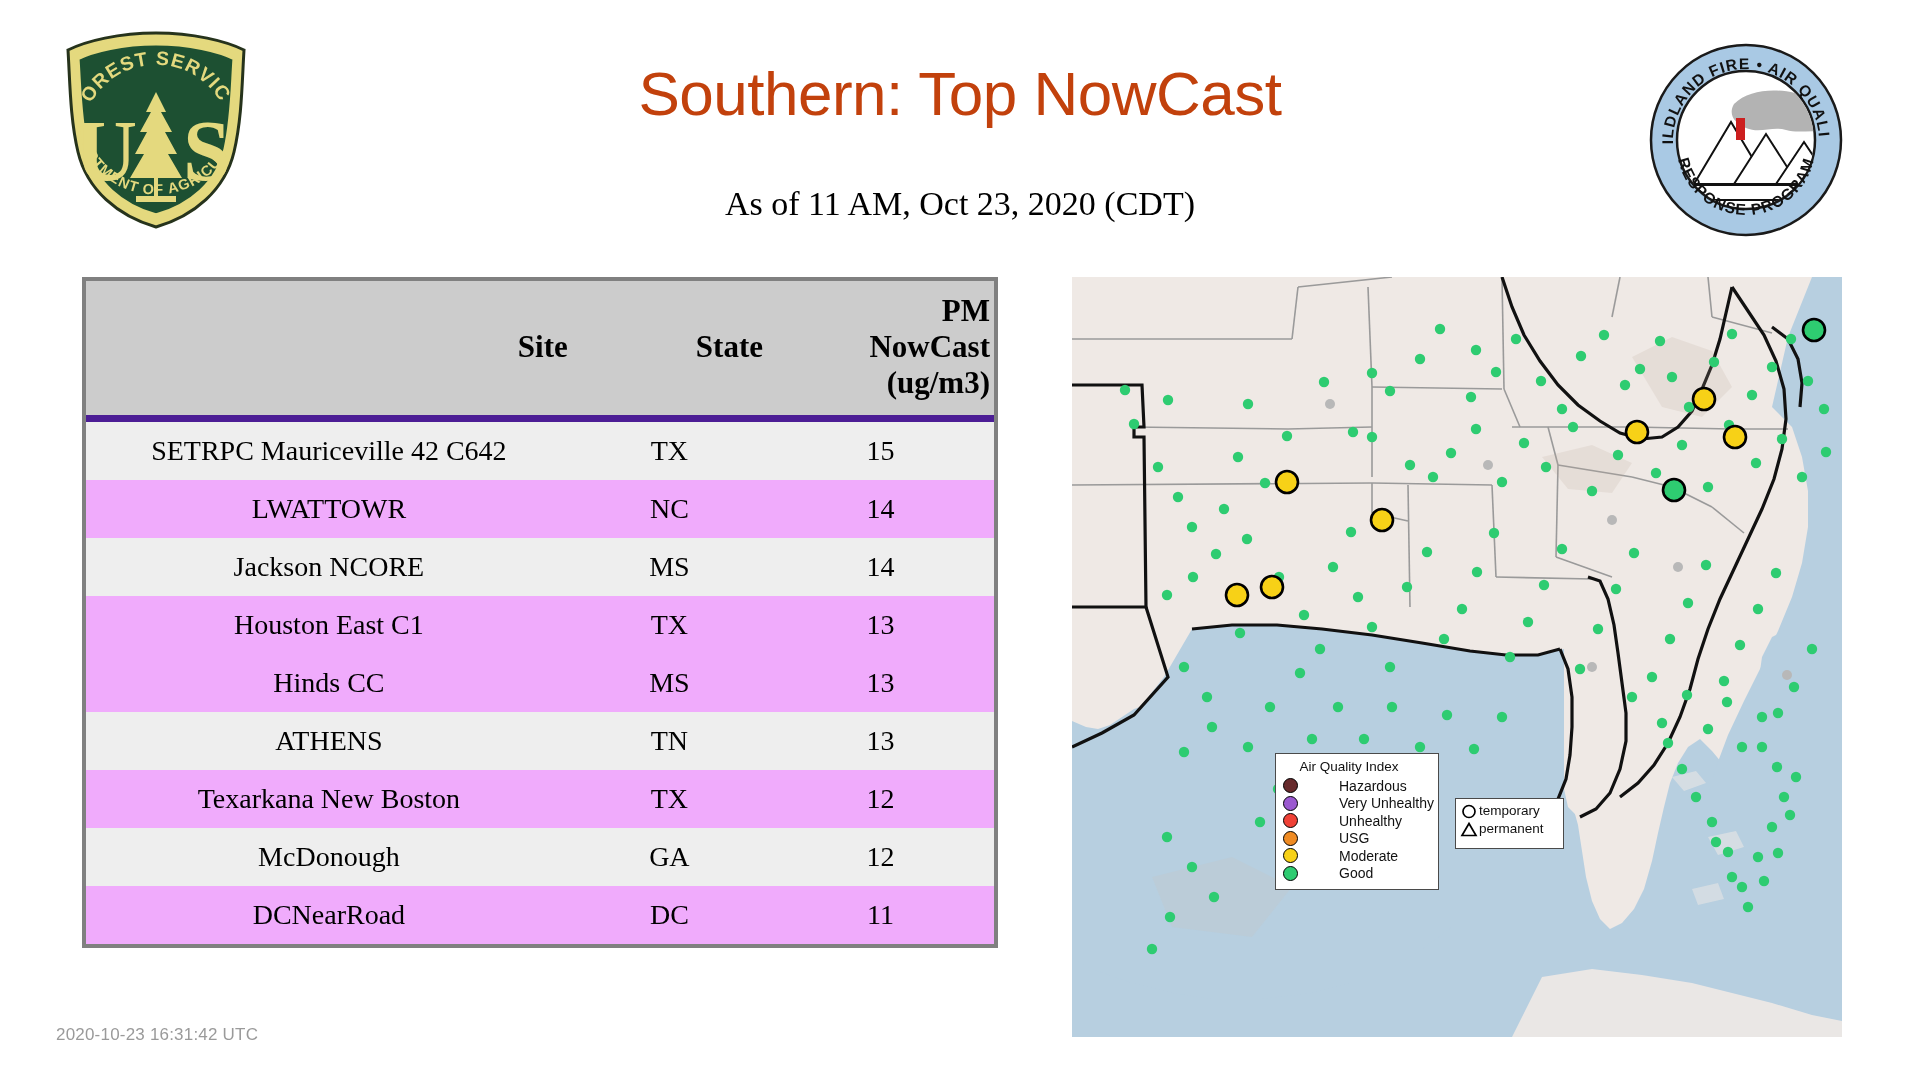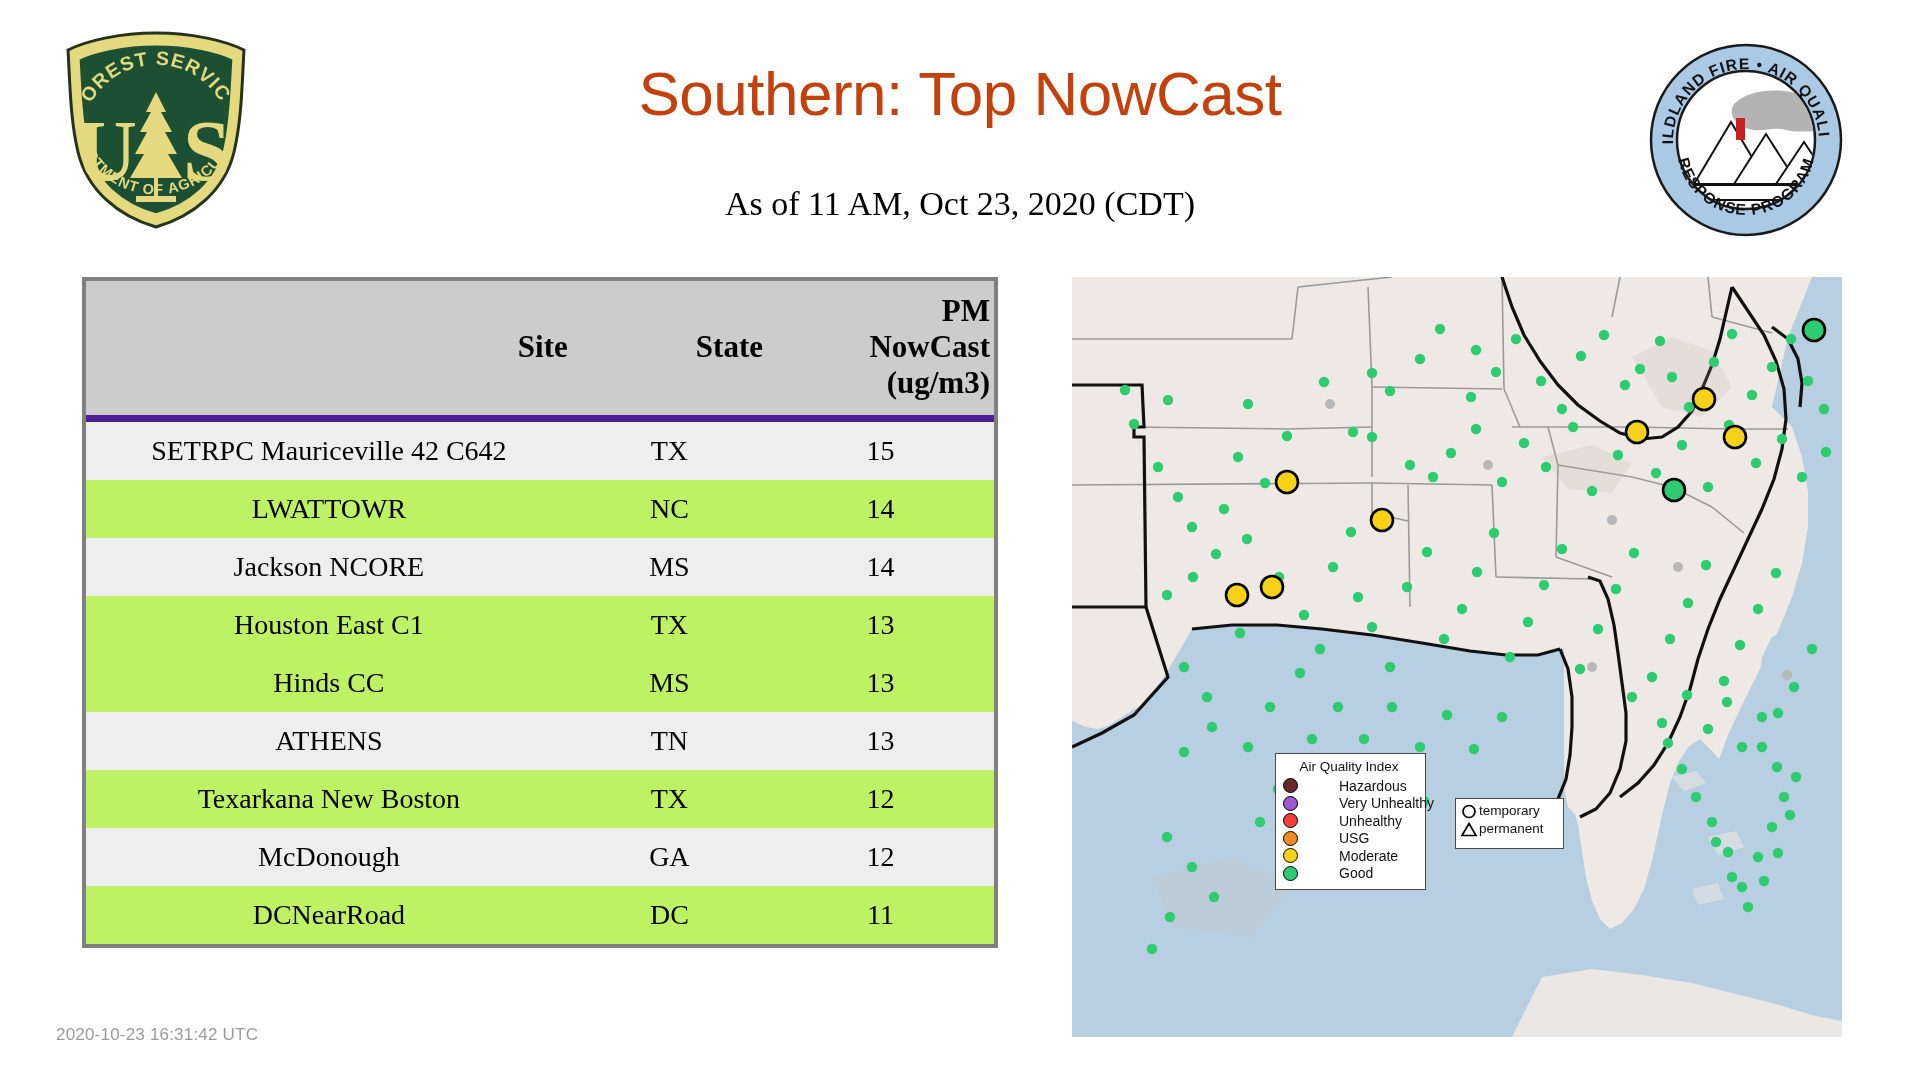--- a/index.html
+++ b/index.html
@@ -36,38 +36,38 @@
     background:#cccccc;border-bottom:7px solid #4c1d95;
     font-size:31px;font-weight:bold;color:#000;
     padding:12px 4px 14px 4px;text-align:right;vertical-align:middle;
     line-height:1.16;height:94px;box-sizing:border-box;
   }
   table.aqi-table tbody td{
     font-size:28px;color:#000;text-align:center;vertical-align:middle;
     height:58px;padding:0;border:none;
   }
   table.aqi-table tbody tr.odd td{background:#eeeeee;}
-  table.aqi-table tbody tr.even td{background:#bef264;}
+  table.aqi-table tbody tr.even td{background:#f0abfc;}
 
   #footer-stamp{
     position:absolute;left:56px;top:1025px;font-size:17px;color:#9a9a9a;
     font-family:"Liberation Sans", sans-serif;letter-spacing:0.2px;
   }
 
   
   #map-panel{
     position:absolute;left:1072px;top:277px;width:770px;height:760px;
     overflow:hidden;background:#b7cfe0;
   }
   #map-panel svg{display:block;}
   .legend-box{
     position:absolute;background:#ffffff;border:1.5px solid #4a4a4a;
     font-family:"Liberation Sans", sans-serif;color:#111;
   }
-  #aqi-legend{left:203px;top:476px;width:132px;padding:5px 10px 7px 7px;}
+  #aqi-legend{left:203px;top:476px;width:132px;padding:5px 23px 7px 7px;}
   #aqi-legend .lg-title{font-size:13.5px;text-align:center;margin-bottom:3px;color:#111;}
   #aqi-legend .lg-row{display:flex;align-items:center;height:17.5px;gap:35px;}
   #aqi-legend .lg-swatch{
     width:13px;height:13px;border-radius:50%;border:1.6px solid #000;
     margin-right:6px;flex:0 0 auto;
   }
   #aqi-legend .lg-label{font-size:14px;line-height:1;white-space:nowrap;}
   #sym-legend{left:383px;top:521px;width:99px;height:43px;padding:3px 4px;}
   #sym-legend .sym-row{display:flex;align-items:center;height:18px;}
   #sym-legend .sym-glyph{width:19px;height:17px;flex:0 0 auto;}

